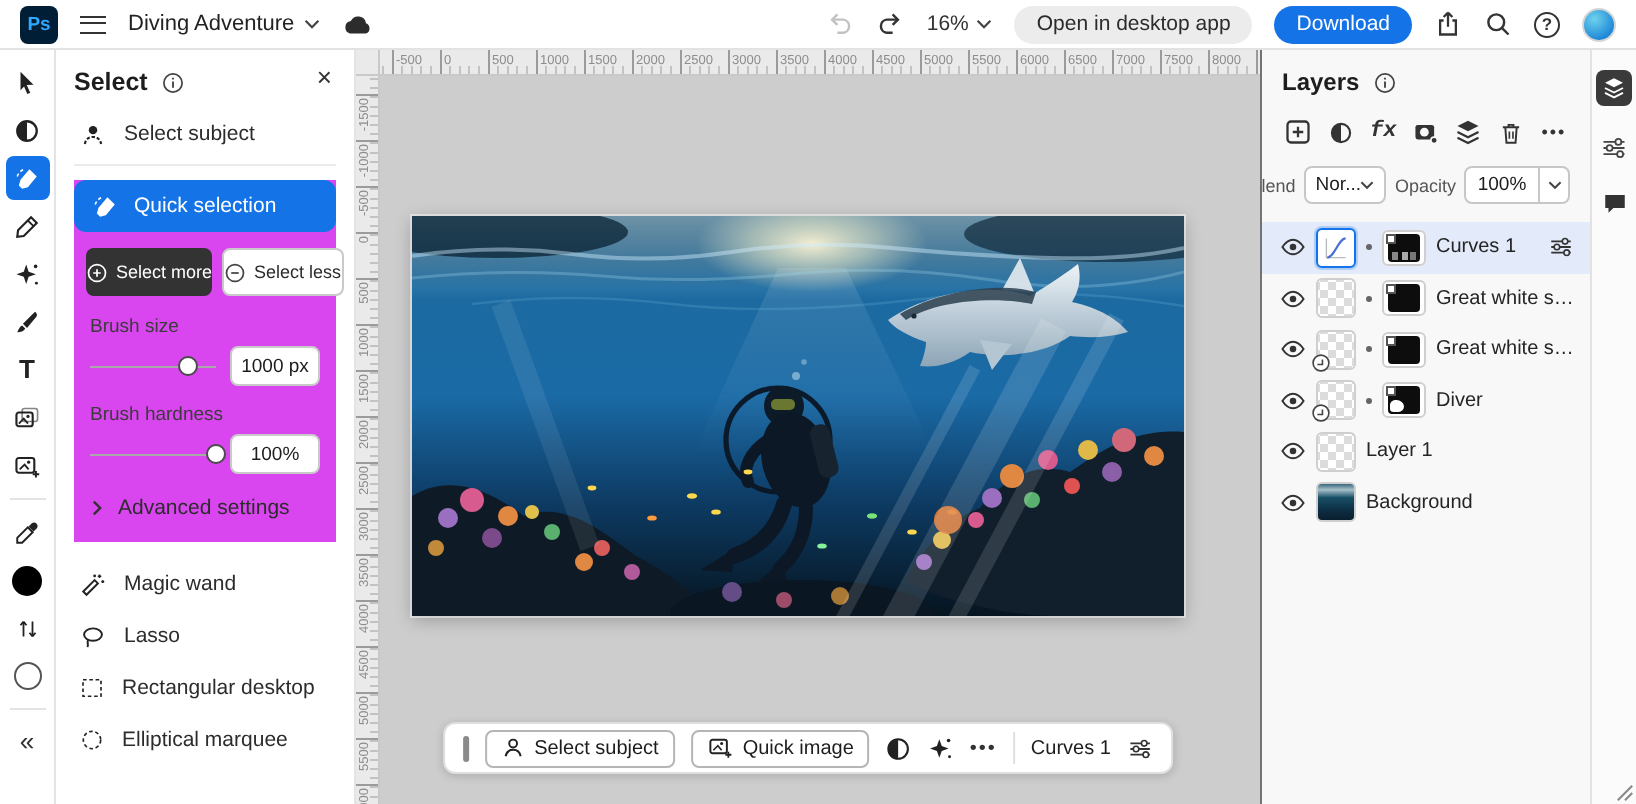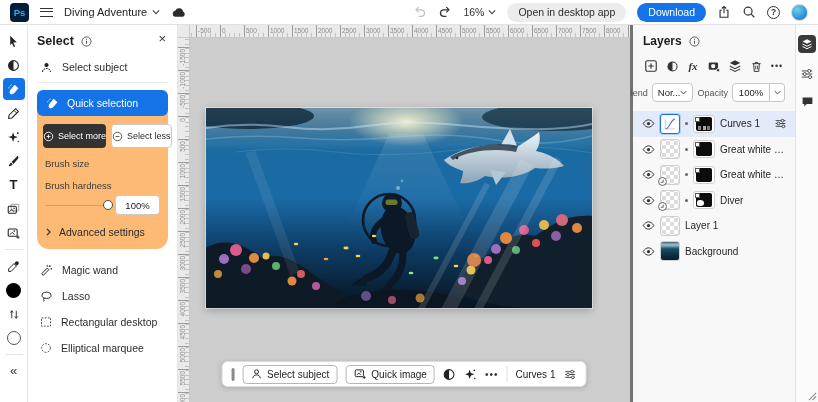--- a/index.html
+++ b/index.html
@@ -33,21 +33,21 @@
   .swatch-white { width:14px; height:14px; border-radius:50%; background:#fff; border:1.4px solid #555; }
   .ttool { font-size:13px; font-weight:600; color:#222; }
   .collapse { font-size:13px; color:#333; }
 
   
   .selectpanel { width:150px; background:#fff; border-right:1px solid #e4e4e4; padding:9px 9px; position:relative; flex:none; }
   .sp-header { display:flex; align-items:center; gap:7px; font-size:12.5px; font-weight:700; color:#1d1d1d; margin-bottom:6px; }
   .close-x { position:absolute; top:7px; right:11px; font-size:13px; color:#333; line-height:1; }
   .sp-item { display:flex; align-items:center; gap:9px; height:26px; font-size:10.5px; color:#2c2c2c; padding:0 3px; }
   .sp-sep { border-top:1px solid #ebebeb; margin:2px 0; }
-  .qs-group { background:#fdba74; border-radius:12px; margin-top:7px; }
+  .qs-group { background:#d946ef; border-radius:0; margin-top:7px; }
   .qs-head { background:#1473e6; color:#fff; border-radius:6px; height:26px; display:flex; align-items:center; gap:8px; padding:0 9px; font-size:10.5px; }
   .qs-buttons { display:flex; gap:5px; padding:8px 6px 2px; }
   .qs-btn { flex:1; height:24px; border-radius:4px; display:flex; align-items:center; justify-content:center; gap:4px; font-size:9px; white-space:nowrap; }
   .qs-btn.dark { background:#333; color:#fff; }
   .qs-btn.light { background:#fff; border:1px solid #c9c9c9; color:#2c2c2c; }
   .qs-label { font-size:9.5px; color:#3c3c3c; padding:8px 8px 3px; }
   .qs-sliderrow { display:flex; align-items:center; gap:7px; padding:1px 8px; }
   .slider { position:relative; flex:1; height:13px; }
   .slider .track { position:absolute; top:6px; left:0; right:0; height:1.5px; background:#a9a9a9; }
   .slider .knob { position:absolute; top:1px; width:10px; height:10px; border-radius:50%; background:#fff; border:1.5px solid #4a4a4a; transform:translateX(-50%); }
@@ -69,25 +69,25 @@
   .canvas-img { position:absolute; left:28px; top:83px; width:386px; height:200px; box-shadow:0 0 0 1px rgba(250,250,250,.5), 0 2px 8px rgba(0,0,0,.25); }
   .canvas-img svg { display:block; width:100%; height:100%; }
 
   .floatbar { position:absolute; left:50%; bottom:15px; transform:translateX(-50%); height:26px; background:#fff; border:1px solid #dedede; border-radius:6px; box-shadow:0 1px 5px rgba(0,0,0,.16); display:flex; align-items:center; gap:8px; padding:0 9px; font-size:10px; color:#1d1d1d; white-space:nowrap; z-index:4; }
   .fb-handle { width:2.5px; height:13px; background:#8a8a8a; border-radius:2px; }
   .fb-btn { height:19px; border:1px solid #b5b5b5; border-radius:4px; display:flex; align-items:center; gap:5px; padding:0 7px; font-size:10px; background:#fff; }
   .fb-divider { width:1px; height:16px; background:#e0e0e0; }
   .fb-more { font-size:10px; letter-spacing:1px; color:#333; }
 
   
-  .layerspanel { width:165px; background:#f8f8f8; border-left:3px solid #737373; padding:9px 10px 0; display:flex; flex-direction:column; flex:none; }
+  .layerspanel { width:165px; background:#f8f8f8; border-left:1px solid #737373; padding:9px 10px 0; display:flex; flex-direction:column; flex:none; }
   .lp-header { display:flex; gap:7px; align-items:center; font-size:12px; font-weight:700; color:#1d1d1d; }
   .lp-tools { display:flex; align-items:center; justify-content:space-between; margin-top:10px; color:#333; }
   .lp-tool { display:flex; align-items:center; justify-content:center; width:16px; height:16px; }
-  .fx { font-style:italic; font-size:11px; font-weight:600; color:#333; font-family:Liberation Serif, serif; }
+  .fx { font-style:italic; font-size:11px; font-weight:600; color:#333; font-family:Liberation Mono, monospace; }
   .more-dots { font-size:9px; letter-spacing:1px; color:#333; }
   .lp-blend { display:flex; align-items:center; gap:4px; margin-top:9px; font-size:9px; color:#555;justify-content:flex-end; }
   .lp-select { width:52px; height:19px; background:#fff; border:1px solid #c7c7c7; border-radius:4px; display:flex; align-items:center; justify-content:space-between; padding:0 5px; font-size:9.5px; color:#1d1d1d; }
   .lp-opacity { display:flex; }
   .lp-opacity .val { width:38px; height:19px; background:#fff; border:1px solid #c7c7c7; border-radius:4px 0 0 4px; display:flex; align-items:center; justify-content:center; font-size:9.5px; color:#1d1d1d; }
   .lp-opacity .chev { width:15px; height:19px; background:#fff; border:1px solid #c7c7c7; border-left:none; border-radius:0 4px 4px 0; display:flex; align-items:center; justify-content:center; }
   .lp-list { margin:9px -10px 0; flex:1; }
   .lp-row { height:25.5px; display:flex; align-items:center; gap:5px; padding:0 8px 0 9px; font-size:10px; color:#252525; }
   .lp-row.selected { background:#e3eafa; }
   .thumb { width:20px; height:20px; border:1px solid #cfcfcf; border-radius:3px; background:#fff; position:relative; flex:none; }
@@ -332,20 +332,27 @@
           <span class="ic">
               <svg width="11" height="11" viewBox="0 0 14 14">
                 <circle cx="7" cy="7" r="5.4" fill="none" stroke="#444" stroke-width="1.1"></circle>
                 <path d="M4.6 7 h4.8" stroke="#444" stroke-width="1.1"></path>
               </svg>
             </span>
           <span>Select less</span>
         </div>
       </div>
       <div class="qs-label">Brush size</div>
+      <div class="qs-sliderrow">
+        <div class="slider">
+            <div class="track"></div>
+            <div class="knob" id="knob-size" style="left: 78%;"></div>
+          </div>
+        <div class="qs-value">1000 px</div>
+      </div>
       <div class="qs-label">Brush hardness</div>
       <div class="qs-sliderrow">
         <div class="slider">
             <div class="track"></div>
             <div class="knob" id="knob-hard" style="left: 100%;"></div>
           </div>
         <div class="qs-value">100%</div>
       </div>
       <div class="adv-row">
         <span class="ic">

